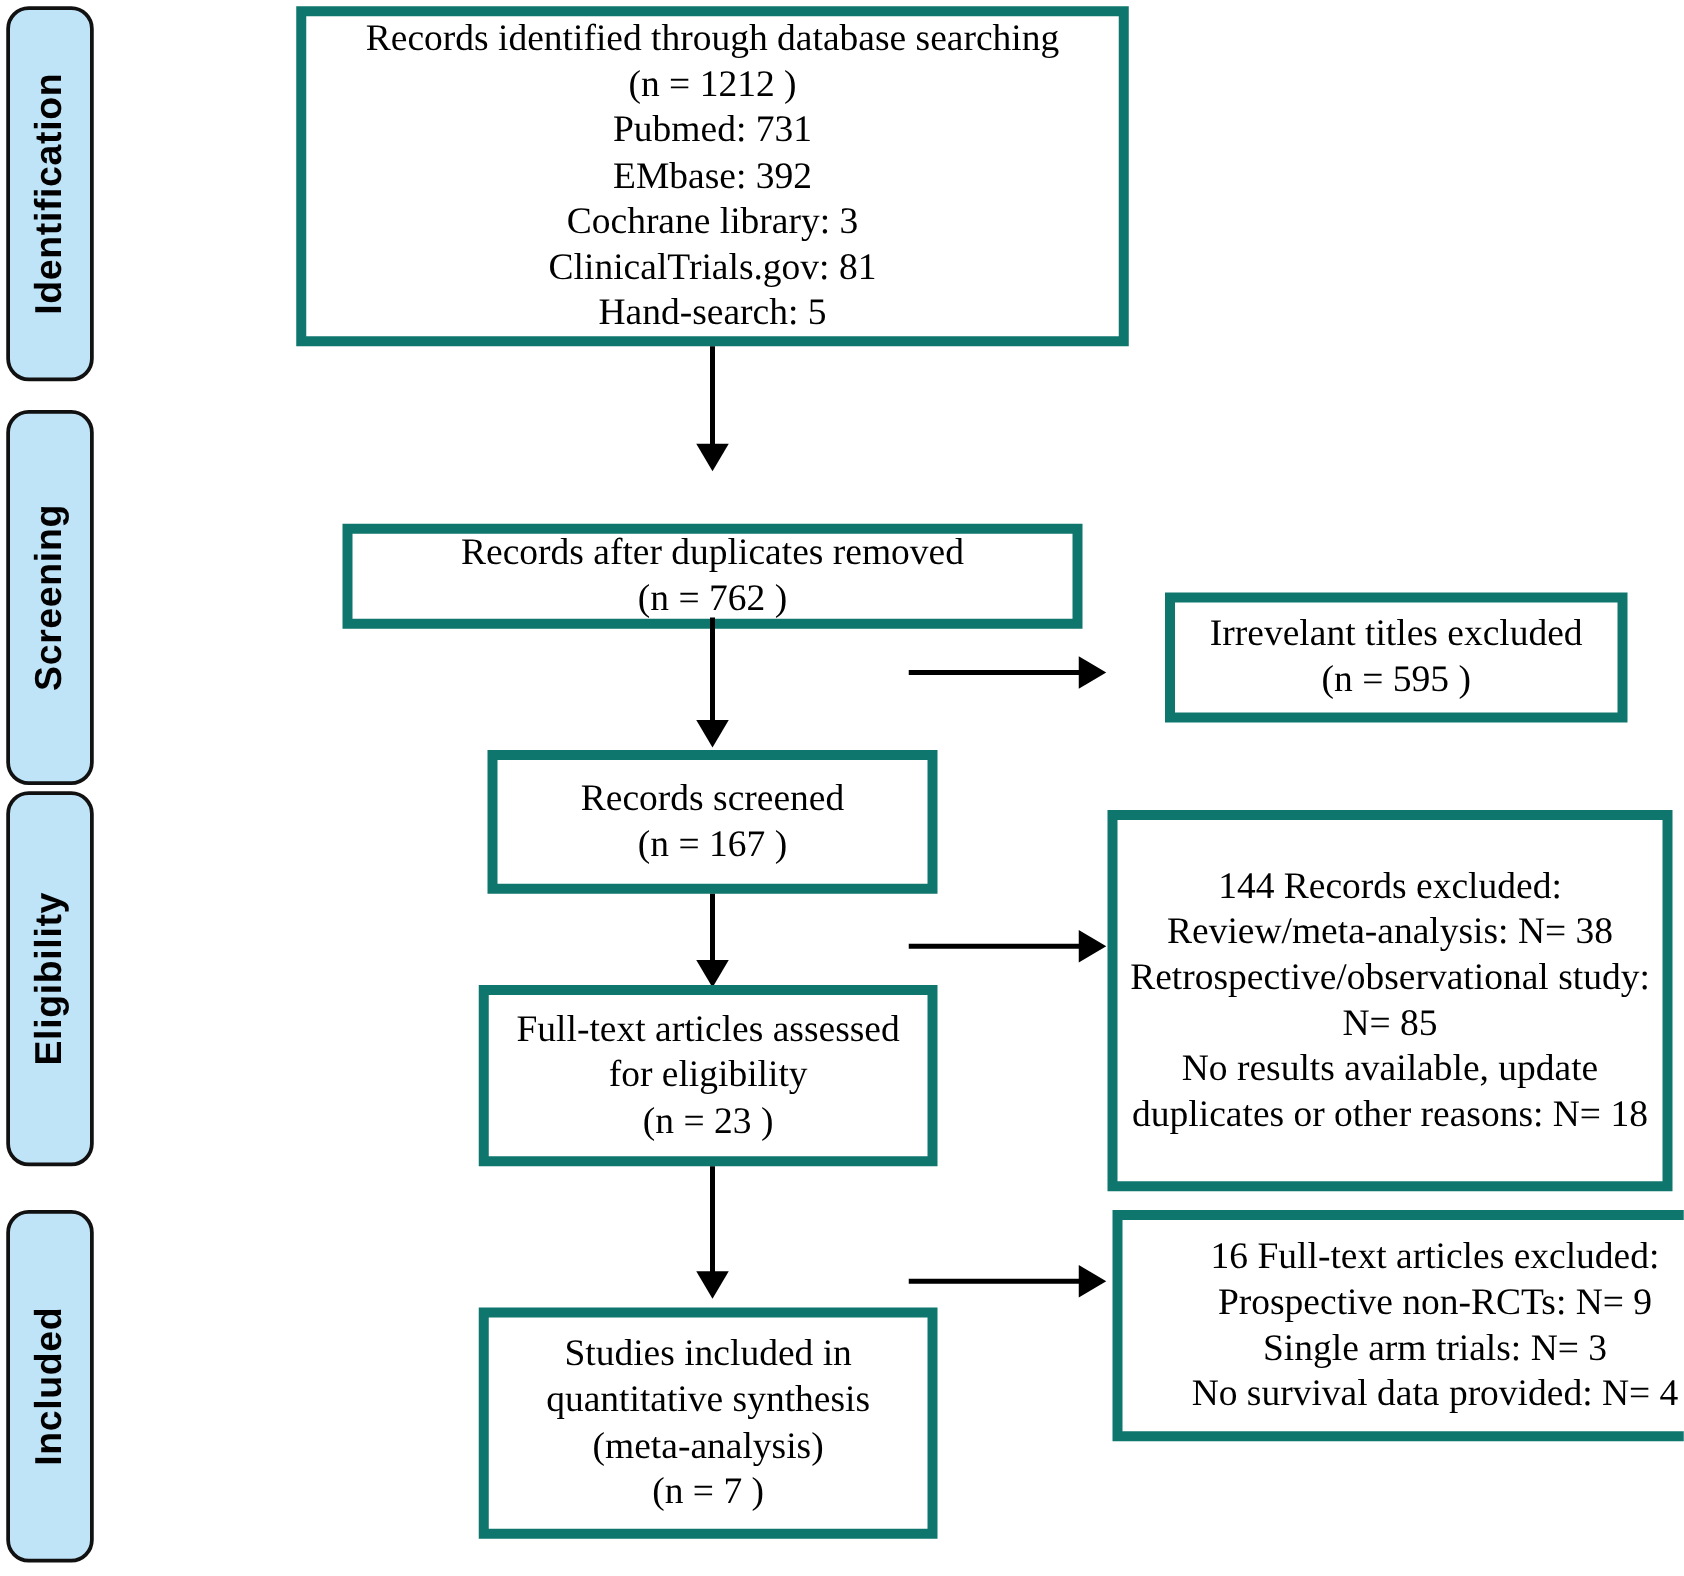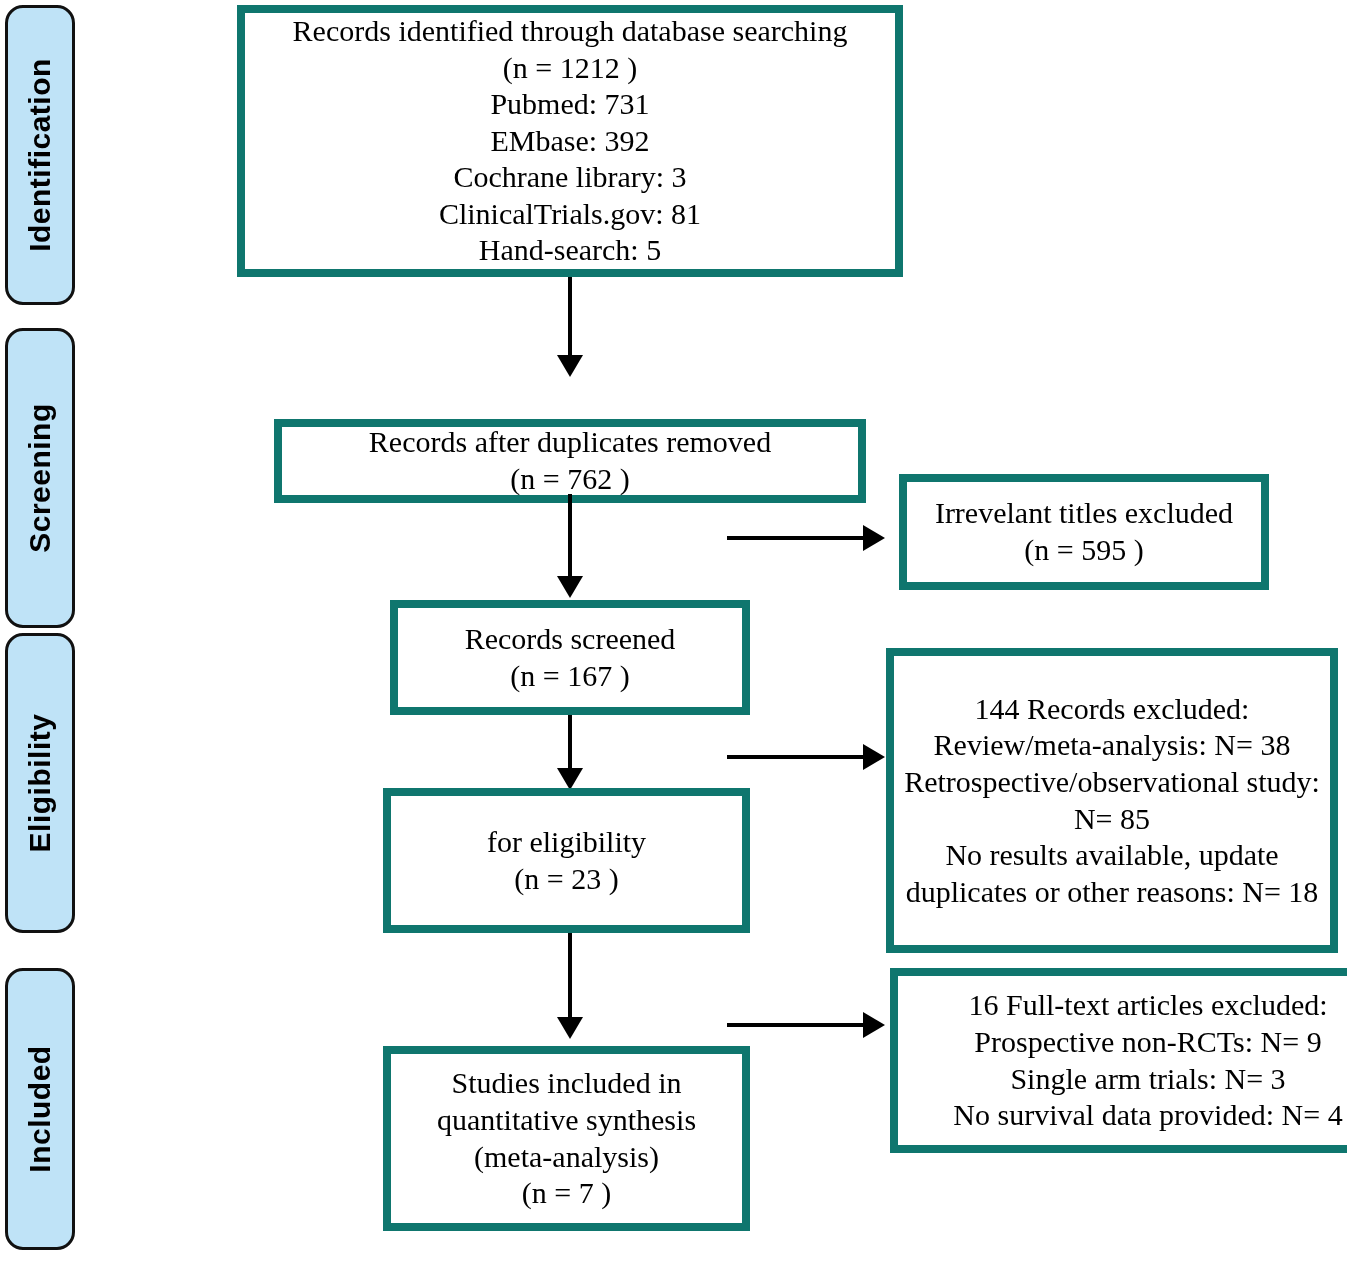--- a/index.html
+++ b/index.html
@@ -70,21 +70,21 @@
     <span class="ln">Records after duplicates removed</span>
     <span class="ln">(n =  762 )</span>
   </div>
 
   <div class="vline" style="left:568px;top:494px;height:84px;"></div>
   <div class="arrow-down" style="left:557px;top:576px;"></div>
 
   <div class="hline" style="left:727px;top:536px;width:140px;"></div>
   <div class="arrow-right" style="left:863px;top:525px;"></div>
 
-  <div class="fbox" style="left:899px;top:474px;width:370px;height:116px;">
+  <div class="fbox" style="left:932px;top:474px;width:370px;height:104px;">
     <span class="ln">Irrevelant titles excluded</span>
     <span class="ln">(n = 595 )</span>
   </div>
 
   <div class="fbox" style="left:390px;top:600px;width:360px;height:115px;">
     <span class="ln">Records screened</span>
     <span class="ln">(n = 167  )</span>
   </div>
 
   <div class="vline" style="left:568px;top:715px;height:56px;"></div>
@@ -96,20 +96,21 @@
   <div class="fbox" style="left:886px;top:628px;width:452px;height:305px;margin-top:20px;">
     <span class="ln">144 Records excluded:</span>
     <span class="ln">Review/meta-analysis: N= 38</span>
     <span class="ln">Retrospective/observational study:</span>
     <span class="ln">N= 85</span>
     <span class="ln">No results available, update</span>
     <span class="ln">duplicates or other reasons: N= 18</span>
   </div>
 
   <div class="fbox" style="left:383px;top:788px;width:367px;height:145px;">
+    <span class="ln">Full-text articles assessed</span>
     <span class="ln">for eligibility</span>
     <span class="ln">(n = 23 )</span>
   </div>
 
   <div class="vline" style="left:568px;top:933px;height:86px;"></div>
   <div class="arrow-down" style="left:557px;top:1017px;"></div>
 
   <div class="hline" style="left:727px;top:1023px;width:140px;"></div>
   <div class="arrow-right" style="left:863px;top:1012px;"></div>
 

